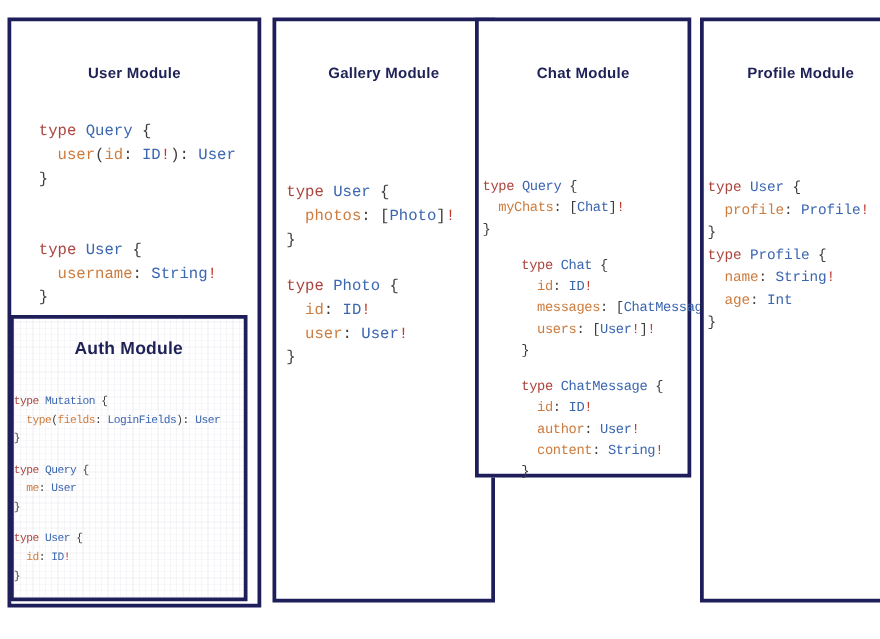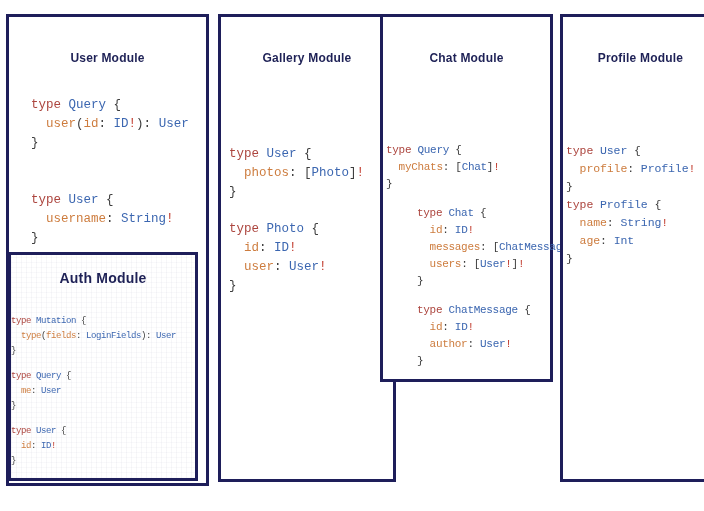--- a/index.html
+++ b/index.html
@@ -91,20 +91,21 @@
           <div class="line"><span class="t-k">type </span><span class="t-t">Chat </span><span class="t-p">{</span></div>
           <div class="line"><span class="t-p">  </span><span class="t-f">id</span><span class="t-p">: </span><span class="t-t">ID</span><span class="t-b">!</span></div>
           <div class="line"><span class="t-p">  </span><span class="t-f">messages</span><span class="t-p">: [</span><span class="t-t">ChatMessage</span><span class="t-p">]</span><span class="t-b">!</span></div>
           <div class="line"><span class="t-p">  </span><span class="t-f">users</span><span class="t-p">: [</span><span class="t-t">User</span><span class="t-b">!</span><span class="t-p">]</span><span class="t-b">!</span></div>
           <div class="line"><span class="t-p">}</span></div>
         </div>
         <div class="code-block">
           <div class="line"><span class="t-k">type </span><span class="t-t">ChatMessage </span><span class="t-p">{</span></div>
           <div class="line"><span class="t-p">  </span><span class="t-f">id</span><span class="t-p">: </span><span class="t-t">ID</span><span class="t-b">!</span></div>
           <div class="line"><span class="t-p">  </span><span class="t-f">author</span><span class="t-p">: </span><span class="t-t">User</span><span class="t-b">!</span></div>
+          <div class="line"><span class="t-p">  </span><span class="t-f">content</span><span class="t-p">: </span><span class="t-t">String</span><span class="t-b">!</span></div>
           <div class="line"><span class="t-p">}</span></div>
         </div>
       </div>
   </div>
 
   <div class="panel p-profile">
     <div class="panel-title">Profile Module</div>
     <div class="code">
         <div class="code-block">
           <div class="line"><span class="t-k">type </span><span class="t-t">User </span><span class="t-p">{</span></div>

